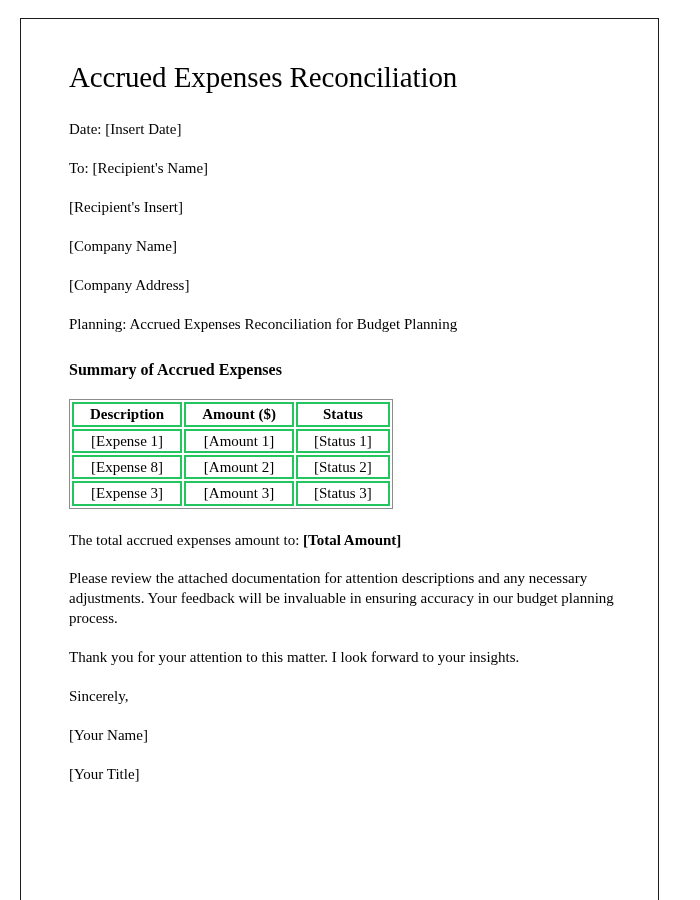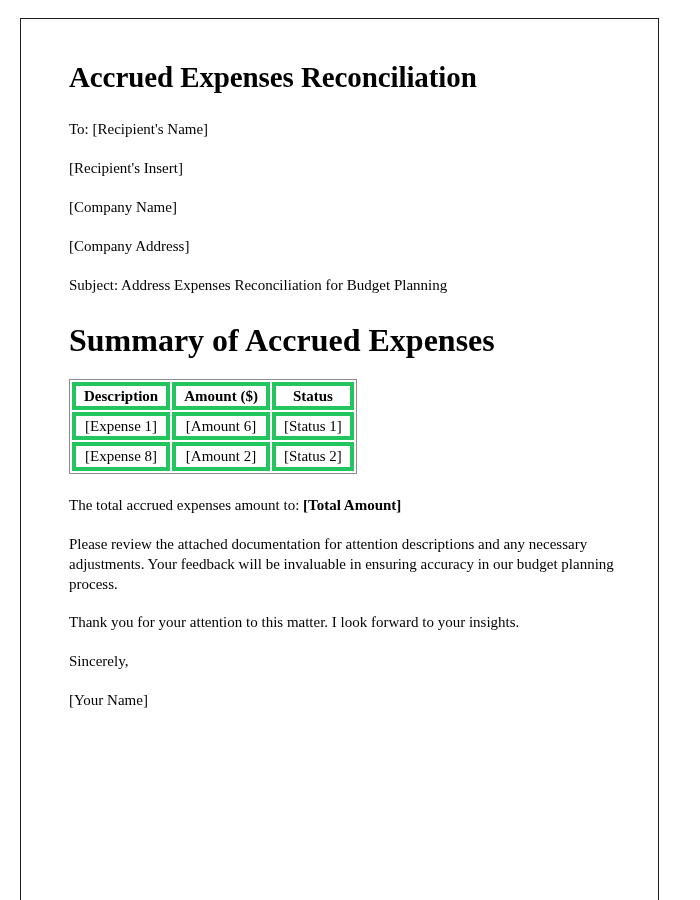--- a/index.html
+++ b/index.html
@@ -33,28 +33,28 @@
 
   .page-content {
     position: absolute;
     left: 48px;
     top: 42px;
     width: 586px;          
   }
 
   h1.doc-title {
     font-size: 29px;
-    font-weight: bold;
+    font-weight: normal;
     line-height: 1.15;
     margin: 0 0 26px 0;
     letter-spacing: -0.1px;
   }
 
   h2.section-heading {
-    font-size: 32px;
+    font-size: 16px;
     font-weight: bold;
     line-height: 1.15;
     margin: 26px 0 20px 0;
   }
 
   p.doc-para {
     font-size: 15px;
     line-height: 1.33;
     margin: 0 0 19px 0;
   }
@@ -72,22 +72,22 @@
     border-collapse: separate;
     border-spacing: 2px;
     border: 1.5px solid #8c8c8c;
     background: #ffffff;
     margin: 0 0 22px 0;
     font-size: 15px;
   }
 
   table.summary-table th,
   table.summary-table td {
-    border: 4px solid #22c55e;
-    padding: 1px 8px;
+    border: 2px solid #22c55e;
+    padding: 1px 16px;
     line-height: 1.22;
     background: #ffffff;
     white-space: nowrap;
   }
 
   table.summary-table th {
     font-weight: bold;
     text-align: center;
   }
 
@@ -97,54 +97,61 @@
   }
 </style>
 </head>
 <body>
 
 <div class="page-frame">
   <div class="page-content">
 
     <h1 class="doc-title">Accrued Expenses Reconciliation</h1>
 
+    <p class="doc-para">Date: [Insert Date]</p>
     <p class="doc-para">To: [Recipient's Name]</p>
     <p class="doc-para">[Recipient's Insert]</p>
     <p class="doc-para">[Company Name]</p>
     <p class="doc-para">[Company Address]</p>
-    <p class="doc-para">Subject: Address Expenses Reconciliation for Budget Planning</p>
+    <p class="doc-para">Planning: Accrued Expenses Reconciliation for Budget Planning</p>
 
 
     <h2 class="section-heading">Summary of Accrued Expenses</h2>
 
     <table class="summary-table">
       <thead>
         <tr>
           <th>Description</th>
           <th>Amount ($)</th>
           <th>Status</th>
         </tr>
       </thead>
       <tbody>
         <tr>
           <td>[Expense 1]</td>
-          <td>[Amount 6]</td>
+          <td>[Amount 1]</td>
           <td>[Status 1]</td>
         </tr>
         <tr>
           <td>[Expense 8]</td>
           <td>[Amount 2]</td>
           <td>[Status 2]</td>
+        </tr>
+        <tr>
+          <td>[Expense 3]</td>
+          <td>[Amount 3]</td>
+          <td>[Status 3]</td>
         </tr>
       </tbody>
     </table>
 
     <p class="doc-para"><span>The total accrued expenses amount to: </span><span class="bold-inline">[Total Amount]</span></p>
 
     <p class="doc-para">Please review the attached documentation for attention descriptions and any necessary adjustments. Your feedback will be invaluable in ensuring accuracy in our budget planning process.</p>
     <p class="doc-para">Thank you for your attention to this matter. I look forward to your insights.</p>
 
     <p class="doc-para">Sincerely,</p>
 
     <p class="doc-para">[Your Name]</p>
+    <p class="doc-para">[Your Title]</p>
 
   </div>
 </div>
 
 </body></html>

